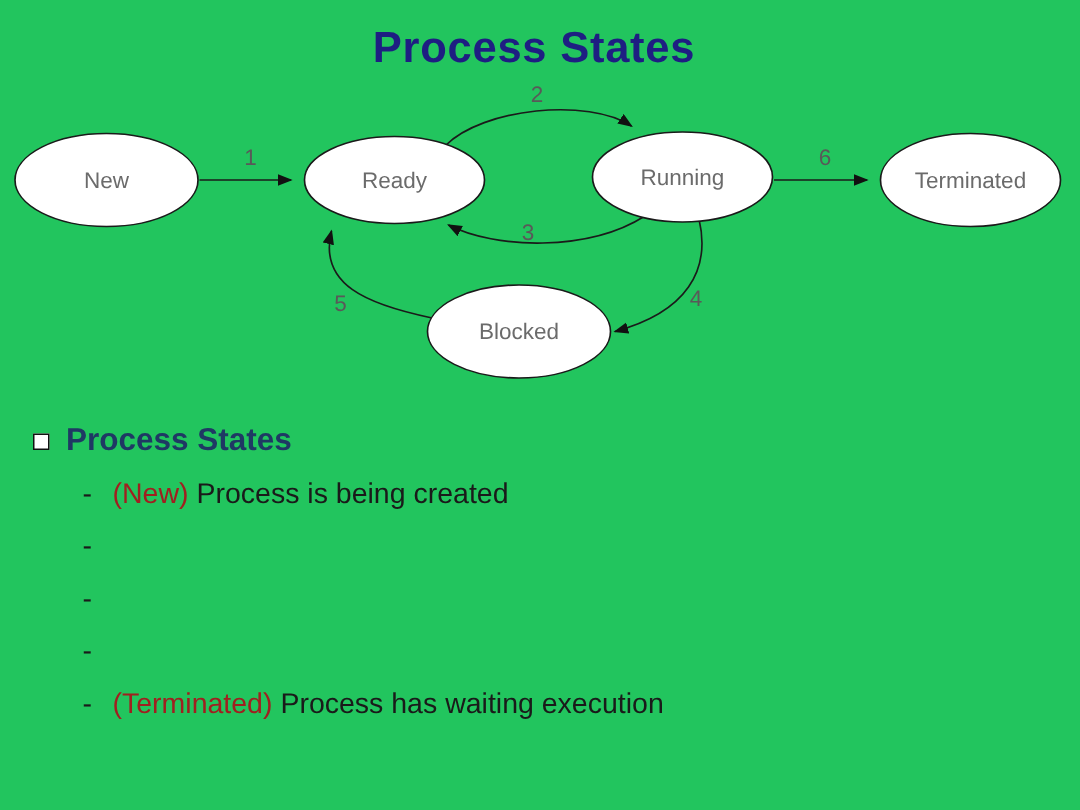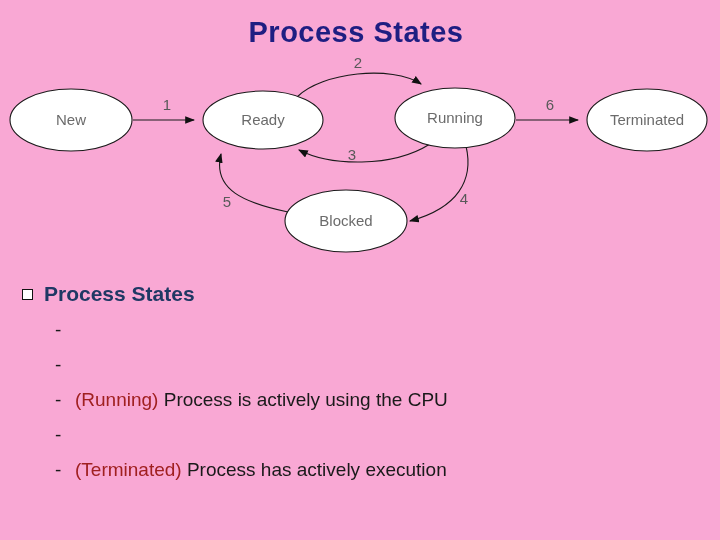--- a/index.html
+++ b/index.html
@@ -1,20 +1,20 @@
 <!DOCTYPE html>
 <html><head>
 <meta charset="utf-8">
 <style>
   html, body { margin: 0; padding: 0; background: #ffffff; }
   body {
     width: 720px; height: 540px; overflow: hidden; position: relative;
     font-family: "Liberation Sans", sans-serif;
   }
-  .slide { position: absolute; inset: 0; background: #f9a8d4; }
+  .slide { position: absolute; inset: 0; background: #22c55e; }
 
   
   .title {
     position: absolute; top: 16px; left: 0; width: 712px;
     text-align: center; font-size: 29px; font-weight: bold;
     color: #1e1e82; letter-spacing: 0.5px;
   }
 
   
   svg.diagram { position: absolute; top: 0; left: 0; }
@@ -86,35 +86,35 @@
   </svg>
 
   <div class="content">
     <div class="heading-row">
       <span class="sq"></span>
       <span class="heading">Process States</span>
     </div>
     <div class="list" id="list">
   <div class="li">
     <span class="dash">-</span>
+    <span class="txt"><span class="term">(New)</span><span class="desc"> Process is being created</span></span>
   </div>
 
   <div class="li">
     <span class="dash">-</span>
   </div>
 
   <div class="li">
     <span class="dash">-</span>
-    <span class="txt"><span class="term">(Running)</span><span class="desc"> Process is actively using the CPU</span></span>
   </div>
 
   <div class="li">
     <span class="dash">-</span>
   </div>
 
   <div class="li">
     <span class="dash">-</span>
-    <span class="txt"><span class="term">(Terminated)</span><span class="desc"> Process has actively execution</span></span>
+    <span class="txt"><span class="term">(Terminated)</span><span class="desc"> Process has waiting execution</span></span>
   </div>
 </div>
   </div>
 
 </div>
 
 </body></html>

